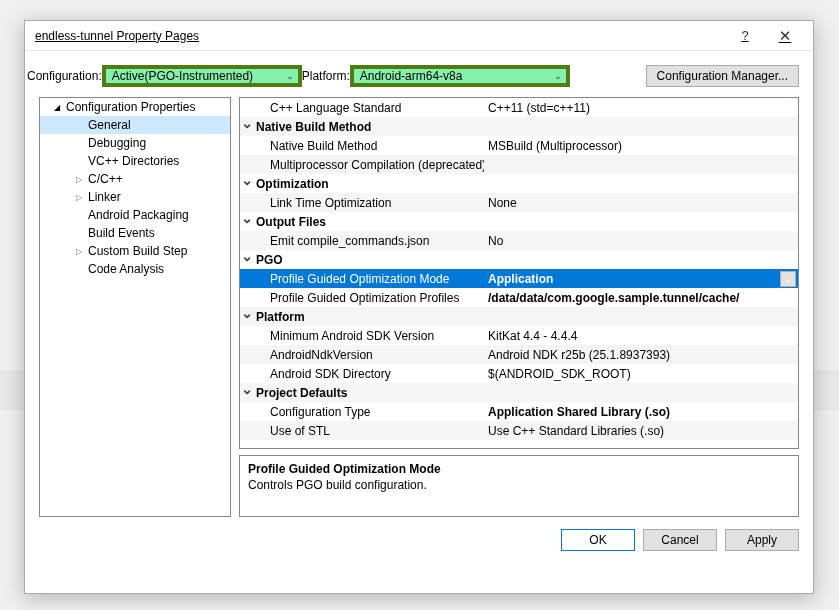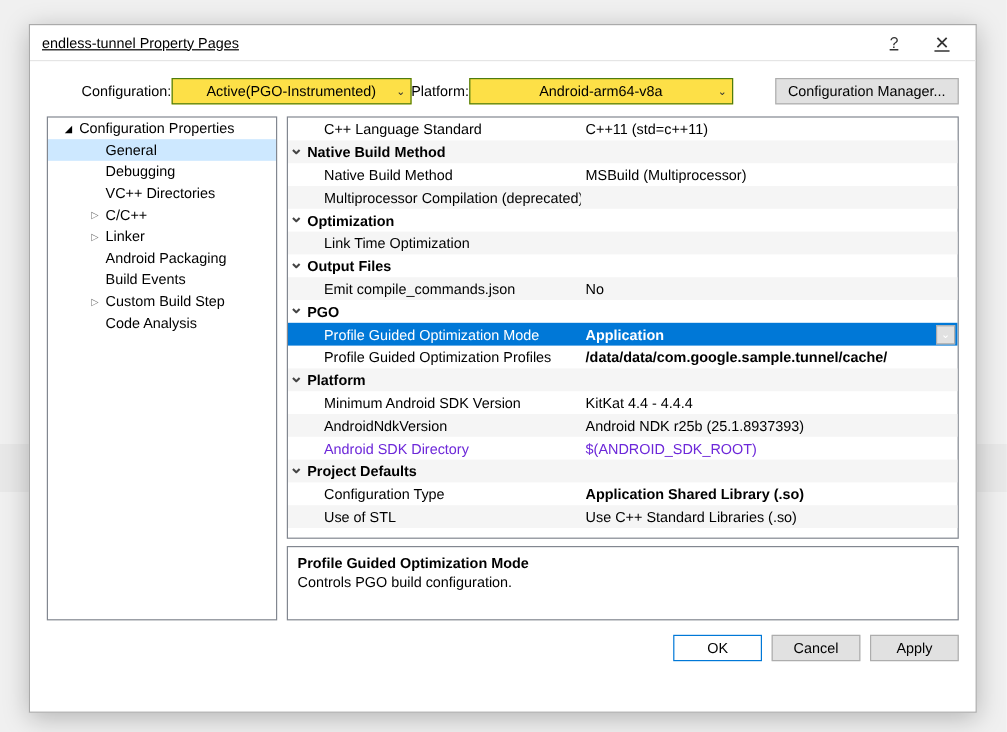--- a/index.html
+++ b/index.html
@@ -2,23 +2,23 @@
 <html><head>
   <meta charset="utf-8">
   <style>
     * { box-sizing: border-box; margin: 0; padding: 0; }
     body { font-family: "Segoe UI", Tahoma, sans-serif; font-size: 12px; background: #f0f0f0; width: 839px; height: 610px; position: relative; }
     .dialog { position: absolute; top: 20px; left: 24px; width: 790px; height: 574px; background: #fff; border: 1px solid #aaa; box-shadow: 0 4px 20px rgba(0,0,0,0.25); }
     .titlebar { height: 30px; display: flex; align-items: center; padding: 0 8px 0 10px; border-bottom: 1px solid #e5e5e5; text-decoration: underline; }
     .titlebar .title { flex: 1; font-size: 12px; color: #000; }
     .titlebar .help, .titlebar .close { width: 40px; text-align: center; font-size: 13px; color: #333; cursor: pointer; }
     .titlebar .close { font-size: 15px; }
-    .toprow { display: flex; align-items: center; padding: 14px 14px 10px 14px; gap: 0; margin-left: 29px; }
+    .toprow { display: flex; align-items: center; padding: 14px 14px 10px 2px; gap: 0; }
     .toprow label { color: #000; }
-    .combo { height: 22px; border: 1px solid #4d7c0f; background: #fde047; display: flex; align-items: center; padding: 0 6px; font-size: 12px; position: relative; justify-content: center; }
+    .combo { height: 22px; border: 4px solid #4d7c0f; background: #86efac; display: flex; align-items: center; padding: 0 6px; font-size: 12px; position: relative; }
     .combo .arrow { position: absolute; right: 4px; font-size: 9px; color: #333; }
     .combo.config { width: 200px; }
     .combo.platform { width: 220px; }
     .btn-cfgmgr { height: 22px; border: 1px solid #adadad; background: #e1e1e1; padding: 0 10px; margin-left: auto; font-size: 12px; cursor: pointer; }
     .mainrow { display: flex; padding: 0 14px; height: 420px; }
     .tree { width: 192px; height: 100%; border: 1px solid #828790; overflow: hidden; background: #fff; }
     .tree ul { list-style: none; }
     .tree .node { display: flex; align-items: center; height: 18px; padding-left: 6px; cursor: pointer; }
     .tree .tri { width: 10px; font-size: 9px; color: #555; }
     .tree .tri.open::before { content: "◢"; color: #000; font-size: 8px; }
@@ -35,21 +35,21 @@
     .grid-row .exp { width: 14px; text-align: center; font-size: 9px; color: #555; }
     .grid-row .exp.open::before { content: "⌄"; font-size: 14px; line-height: 8px; position: relative; top: -2px; font-weight: bold; color: #444; }
     .grid-row .name { flex: 0 0 230px; padding-left: 2px; white-space: nowrap; overflow: hidden; }
     .grid-row .name.section { font-weight: bold; }
     .grid-row .name.indent2 { padding-left: 16px; }
     .grid-row .value { flex: 1; padding-left: 4px; white-space: nowrap; overflow: hidden; }
     .grid-row .value.bold { font-weight: bold; }
     .grid-row.selected { background: #0078d7; color: #fff; }
     .grid-row.selected .value.bold { color: #fff; }
     .grid-row .dd { width: 16px; height: 16px; border: 1px solid #adadad; background: #e1e1e1; text-align: center; font-size: 9px; line-height: 14px; margin-right: 2px; }
-    .grid-row .disabled { color: #6d28d9; }
+    .grid-row .disabled { color: #000000; }
     .descbox { border: 1px solid #828790; border-top: 1px solid #828790; margin-top: 6px; padding: 6px 8px; height: 62px; background: #fff; }
     .descbox .dtitle { font-weight: bold; margin-bottom: 2px; }
     .btnrow { display: flex; justify-content: flex-end; gap: 8px; padding: 12px 14px; }
     .btnrow button { width: 74px; height: 22px; border: 1px solid #adadad; background: #e1e1e1; font-size: 12px; cursor: pointer; }
     .btnrow button.default { border: 1px solid #0078d7; background: #fff; }
     .bgstrip { position: absolute; top: 370px; left: 0; width: 839px; height: 40px; background: #e8e8e8; z-index: -1; }
   </style>
 </head>
 <body>
 
@@ -148,20 +148,21 @@
               <span class="value"></span>
             </div>
             <div class="grid-row">
               <span class="exp open"></span>
               <span class="name section">Optimization</span>
               <span class="value"></span>
             </div>
             <div class="grid-row alt">
               <span class="exp"></span>
               <span class="name indent2">Link Time Optimization</span>
+              <span class="value">None</span>
             </div>
             <div class="grid-row">
               <span class="exp open"></span>
               <span class="name section">Output Files</span>
               <span class="value"></span>
             </div>
             <div class="grid-row alt">
               <span class="exp"></span>
               <span class="name indent2">Emit compile_commands.json</span>
               <span class="value">No</span>

